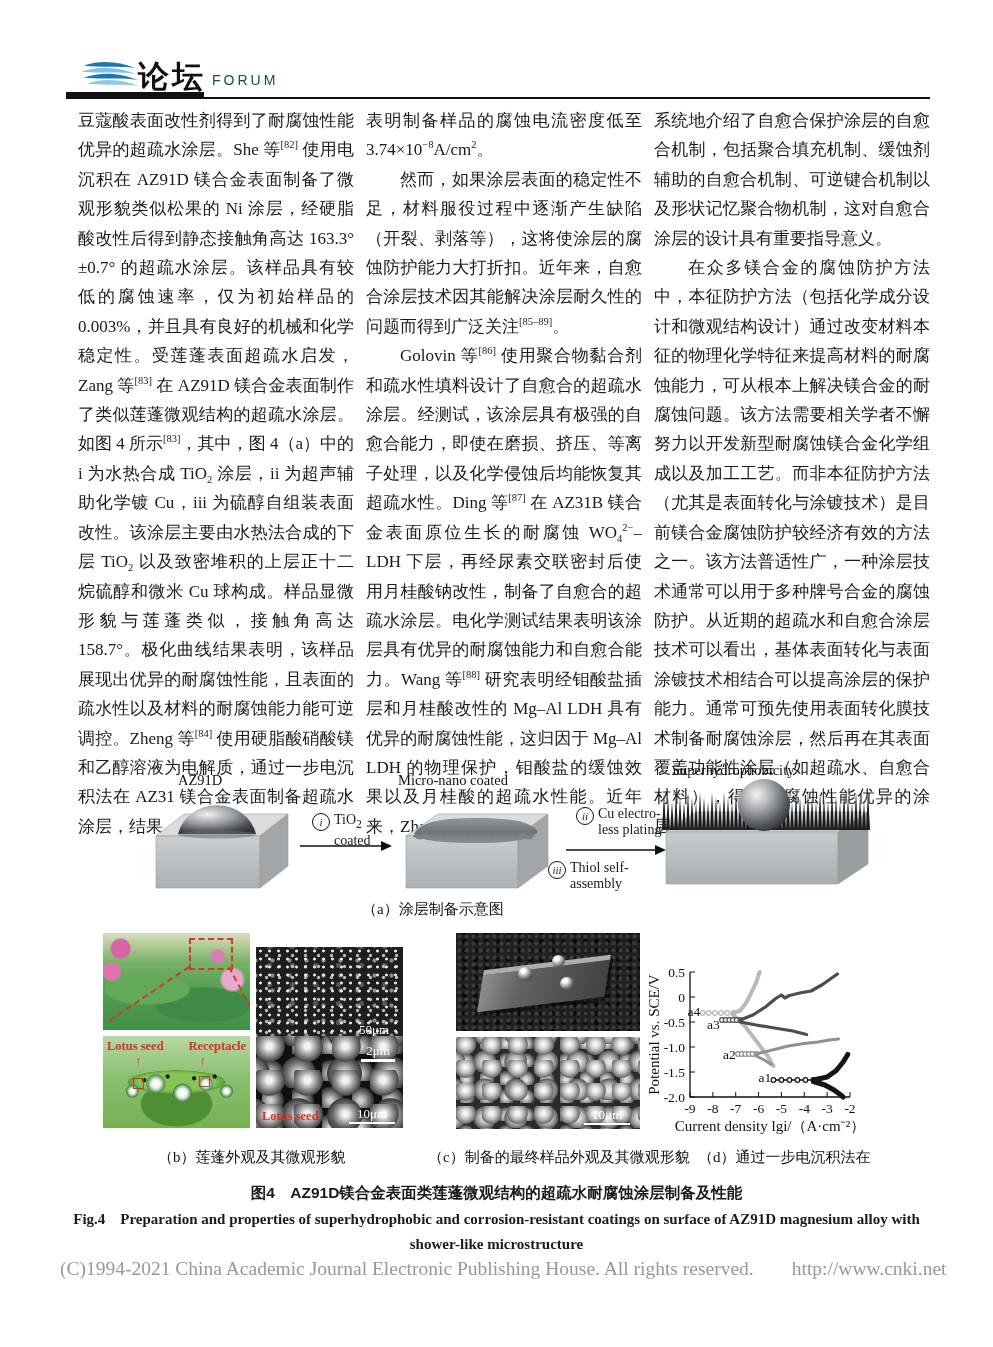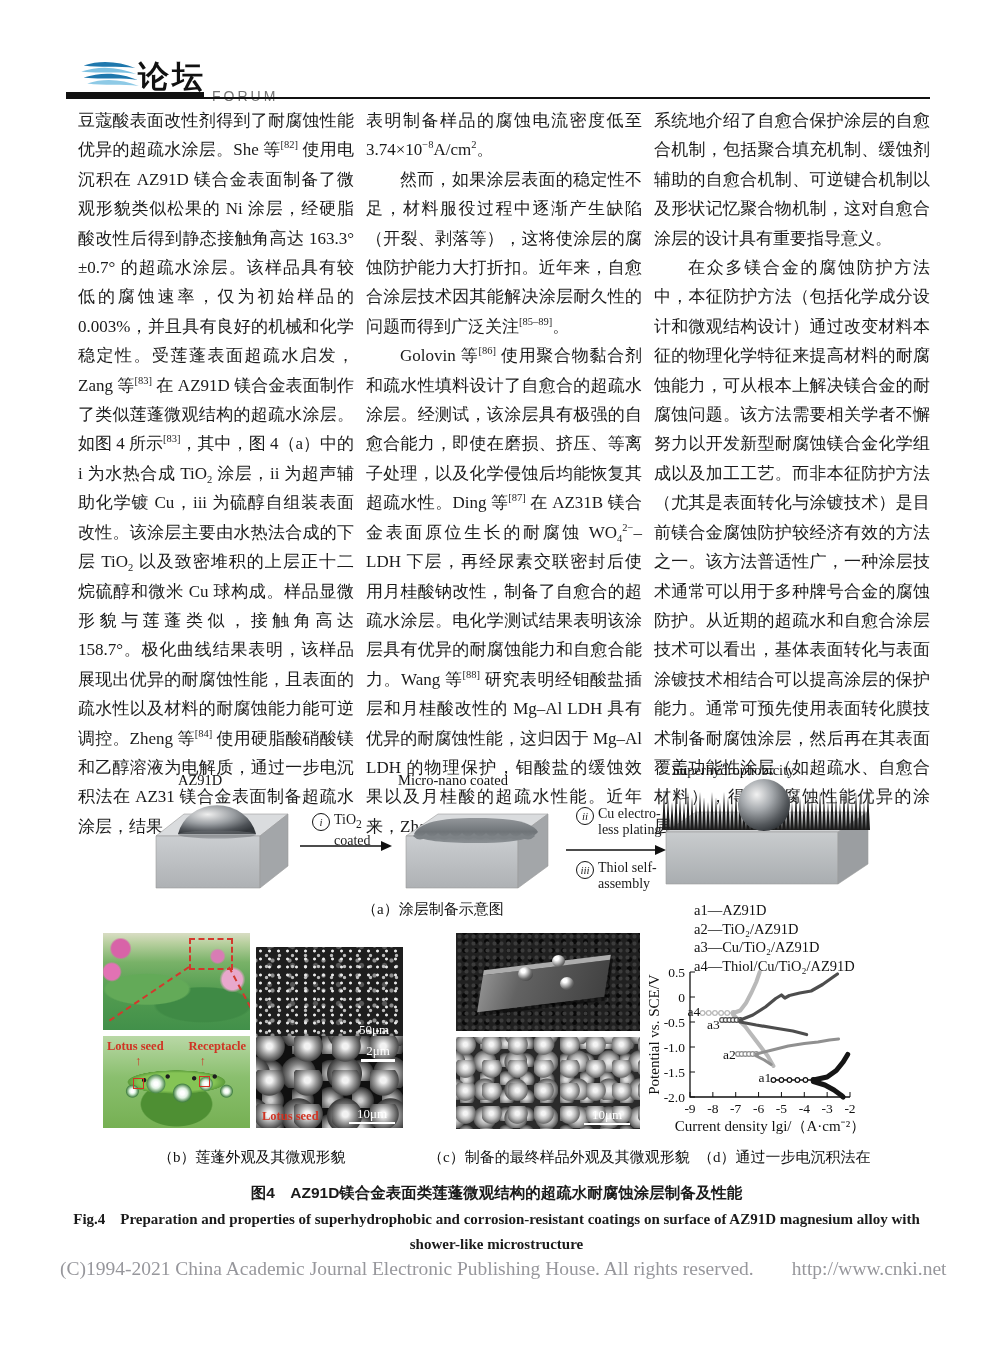--- a/index.html
+++ b/index.html
@@ -2,22 +2,22 @@
 <html><head>
 <meta charset="utf-8">
 <style>
   html,body{margin:0;padding:0;background:#e8e8e8;}
   .page{position:relative;width:993px;height:1347px;margin:0 auto;background:#ffffff;overflow:hidden;
         font-family:"Liberation Serif","DejaVu Serif",serif;color:#1a1a1a;}
   
   .hdr-waves{position:absolute;left:80px;top:50px;}
   .hdr-logo{position:absolute;left:138px;top:56px;font-family:"Liberation Sans","DejaVu Sans",sans-serif;
             font-weight:900;font-size:31px;letter-spacing:3px;color:#111;}
-  .hdr-forum{position:absolute;left:212px;top:88px;font-family:"Liberation Sans","DejaVu Sans",sans-serif;
-             font-size:14px;letter-spacing:3px;color:#737373;}
+  .hdr-forum{position:absolute;left:212px;top:72px;font-family:"Liberation Sans","DejaVu Sans",sans-serif;
+             font-size:14px;letter-spacing:3px;color:#14532d;}
   .hdr-bar{position:absolute;left:66px;top:92px;width:138px;height:7px;background:#111;}
   .hdr-line{position:absolute;left:66px;top:97px;width:864px;height:1.5px;background:#111;}
   
   .cols{position:absolute;left:78px;top:106px;width:852px;display:flex;gap:12px;}
   .col{width:276px;}
   .para{margin:0;font-size:17px;line-height:29.4px;text-align:justify;text-justify:inter-ideograph;}
   .para.indent{text-indent:34px;}
   .para sup{font-size:10.5px;line-height:0;}
   .para sub{font-size:10.5px;line-height:0;}
   
@@ -190,21 +190,21 @@
 
     <div class="step" style="left:576px;top:46px;">
       <span class="circ">ii</span>
       <span><span>Cu electro-</span><br>
             <span>less plating</span></span>
     </div>
     <svg class="arrow-svg" style="left:566px;top:84px;" width="100" height="12" viewBox="0 0 100 12">
       <line x1="0" y1="6" x2="89" y2="6" stroke="#111" stroke-width="1.6"></line>
       <polygon points="89,1 100,6 89,11" fill="#111"></polygon>
     </svg>
-    <div class="step" style="left:576px;top:100px;">
+    <div class="step" style="left:548px;top:100px;">
       <span class="circ">iii</span>
       <span><span>Thiol self-</span><br>
             <span>assembly</span></span>
     </div>
 
     <div class="flabel" style="left:672px;top:2px;">Superhydrophobicity</div>
     <svg style="position:absolute;left:652px;top:18px;" width="240" height="122" viewBox="0 0 240 122">
       <defs>
         <radialGradient id="sphG" cx="36%" cy="30%" r="75%">
           <stop offset="0%" stop-color="#f2f2f2"></stop>
@@ -265,26 +265,20 @@
       <div class="drop" style="left:104px;top:44px;width:14px;height:13px;"></div>
     </div>
     <div class="pimg sem-spheres-light" style="left:456px;top:277px;width:184px;height:92px;">
       <div class="sb" style="right:10px;bottom:4px;width:46px;">
         <span class="t">10μm</span>
           <span class="b"></span>
       </div>
     </div>
     <div class="subcap" style="left:428px;top:388px;">（c）制备的最终样品外观及其微观形貌</div>
 
-    <div class="d-legend" id="d-legend">
-        <div>a1—AZ91D</div>
-        <div>a2—TiO₂/AZ91D</div>
-        <div>a3—Cu/TiO₂/AZ91D</div>
-        <div>a4—Thiol/Cu/TiO₂/AZ91D</div>
-      </div>
     <svg id="tafel" width="300" height="180" viewBox="0 0 300 180">
         <path d="M42,12 L42,137 L202,137" fill="none" stroke="#111" stroke-width="1.3"></path>
         <line x1="42" x2="47" y1="12" y2="12" stroke="#111" stroke-width="1"></line>
         <text x="37" y="16.5" text-anchor="end" class="tick">0.5</text>
         <line x1="42" x2="47" y1="37" y2="37" stroke="#111" stroke-width="1"></line>
         <text x="37" y="41.5" text-anchor="end" class="tick">0</text>
         <line x1="42" x2="47" y1="62" y2="62" stroke="#111" stroke-width="1"></line>
         <text x="37" y="66.5" text-anchor="end" class="tick">-0.5</text>
         <line x1="42" x2="47" y1="87" y2="87" stroke="#111" stroke-width="1"></line>
         <text x="37" y="91.5" text-anchor="end" class="tick">-1.0</text>

